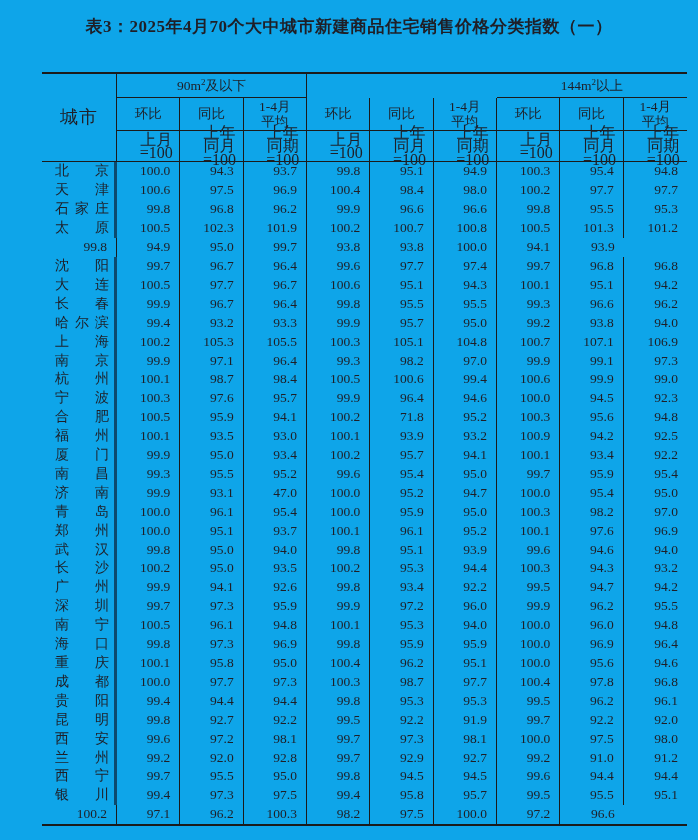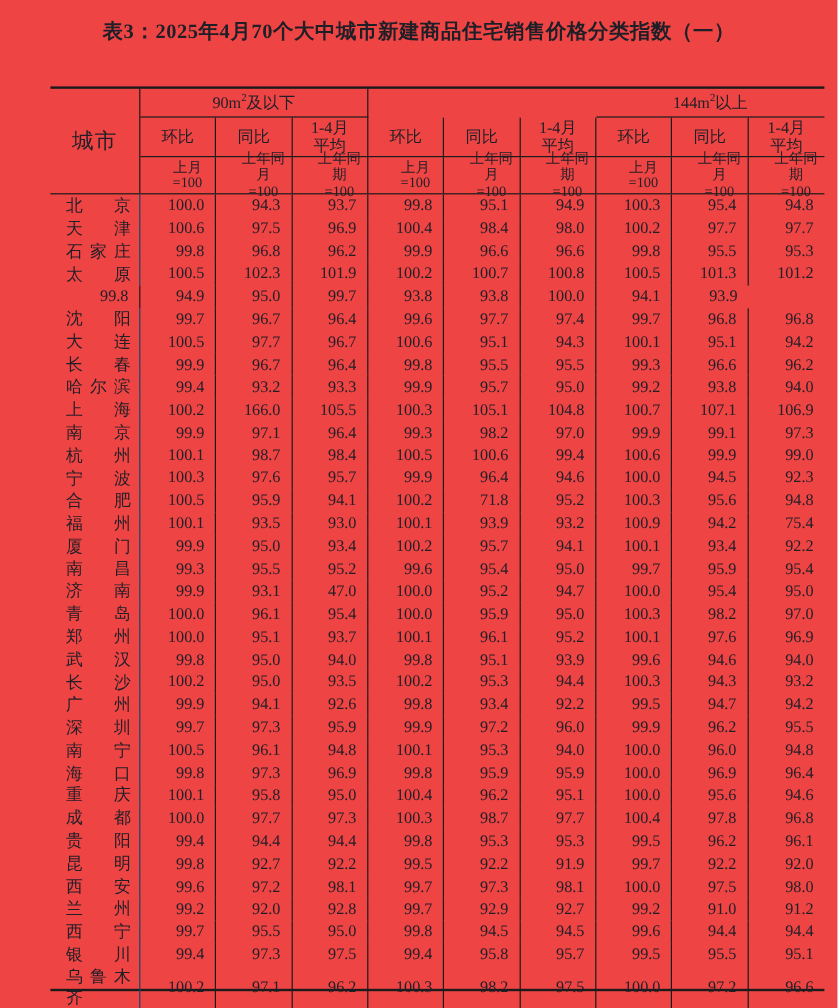--- a/index.html
+++ b/index.html
@@ -3,21 +3,21 @@
 <meta charset="utf-8">
 <style>
   html, body {
     margin: 0; padding: 0;
     width: 698px; height: 840px;
     background: #ffffff;
     font-family: "Liberation Serif", "DejaVu Serif", serif;
     color: #1f1f27;
     overflow: hidden;
   }
-  .page { position: relative; width: 698px; height: 840px; background: #ef4444; }
+  .page { position: relative; width: 698px; height: 840px; background: #0ea5e9; }
 
   .title {
     position: absolute; top: 15px; left: 0; width: 698px;
     text-align: center;
     font-size: 17px; font-weight: bold;
     letter-spacing: 0.5px;
     font-family: "Liberation Serif", "DejaVu Serif", serif;
   }
 
   .tbl {
@@ -48,31 +48,31 @@
   .g2 { grid-column: 5 / 8; grid-row: 1; }
   .g3 { grid-column: 8 / 11; grid-row: 1; }
   .group sup { font-size: 9px; line-height: 0; }
 
   .col2 { grid-column: 2; } .col3 { grid-column: 3; } .col4 { grid-column: 4; }
   .col5 { grid-column: 5; } .col6 { grid-column: 6; } .col7 { grid-column: 7; }
   .col8 { grid-column: 8; } .col9 { grid-column: 9; } .col10 { grid-column: 10; }
   .row2 { grid-row: 2; } .row3 { grid-row: 3; }
 
   .sub { white-space: pre-line; line-height: 15.5px; }
-  .base { white-space: pre-line; font-size: 12px; line-height: 13.5px; padding: 0 1px; margin-left: 16px; }
+  .base { white-space: pre-line; font-size: 16px; line-height: 13.5px; padding: 0 1px; margin-left: 16px; }
 
   .tbody { display: block; }
   .tr {
     display: grid;
     grid-template-columns: 75px repeat(9, 1fr);
     height: 18.914px;
     align-items: center;
   }
   .td { box-sizing: border-box; height: 100%; display: flex; align-items: center; }
-  .td.city { border-right: 1px solid #0c4a6e; align-items: flex-end; }
+  .td.city { border-right: 3px solid #0c4a6e; }
   .td.num {
     border-right: 1px solid #1b1b1b;
     justify-content: flex-end;
     padding-right: 9px;
     font-size: 13.5px;
     font-family: "Liberation Serif", "DejaVu Serif", serif;
   }
   .td.num.no-r { border-right: none; }
   .cname {
     display: inline-block;
@@ -253,21 +253,21 @@
           <div class="td num">95.0</div>
           <div class="td num">99.2</div>
           <div class="td num">93.8</div>
           <div class="td num no-r">94.0</div>
         </div>
         <div class="tr">
           <div class="td city">
             <span class="cname">上海</span>
           </div>
           <div class="td num">100.2</div>
-          <div class="td num">166.0</div>
+          <div class="td num">105.3</div>
           <div class="td num">105.5</div>
           <div class="td num">100.3</div>
           <div class="td num">105.1</div>
           <div class="td num">104.8</div>
           <div class="td num">100.7</div>
           <div class="td num">107.1</div>
           <div class="td num no-r">106.9</div>
         </div>
         <div class="tr">
           <div class="td city">
@@ -330,21 +330,21 @@
             <span class="cname">福州</span>
           </div>
           <div class="td num">100.1</div>
           <div class="td num">93.5</div>
           <div class="td num">93.0</div>
           <div class="td num">100.1</div>
           <div class="td num">93.9</div>
           <div class="td num">93.2</div>
           <div class="td num">100.9</div>
           <div class="td num">94.2</div>
-          <div class="td num no-r">75.4</div>
+          <div class="td num no-r">92.5</div>
         </div>
         <div class="tr">
           <div class="td city">
             <span class="cname">厦门</span>
           </div>
           <div class="td num">99.9</div>
           <div class="td num">95.0</div>
           <div class="td num">93.4</div>
           <div class="td num">100.2</div>
           <div class="td num">95.7</div>
@@ -599,23 +599,20 @@
           <div class="td num">97.3</div>
           <div class="td num">97.5</div>
           <div class="td num">99.4</div>
           <div class="td num">95.8</div>
           <div class="td num">95.7</div>
           <div class="td num">99.5</div>
           <div class="td num">95.5</div>
           <div class="td num no-r">95.1</div>
         </div>
         <div class="tr">
-          <div class="td city">
-            <span class="cname">乌鲁木齐</span>
-          </div>
           <div class="td num">100.2</div>
           <div class="td num">97.1</div>
           <div class="td num">96.2</div>
           <div class="td num">100.3</div>
           <div class="td num">98.2</div>
           <div class="td num">97.5</div>
           <div class="td num">100.0</div>
           <div class="td num">97.2</div>
           <div class="td num no-r">96.6</div>
         </div>

